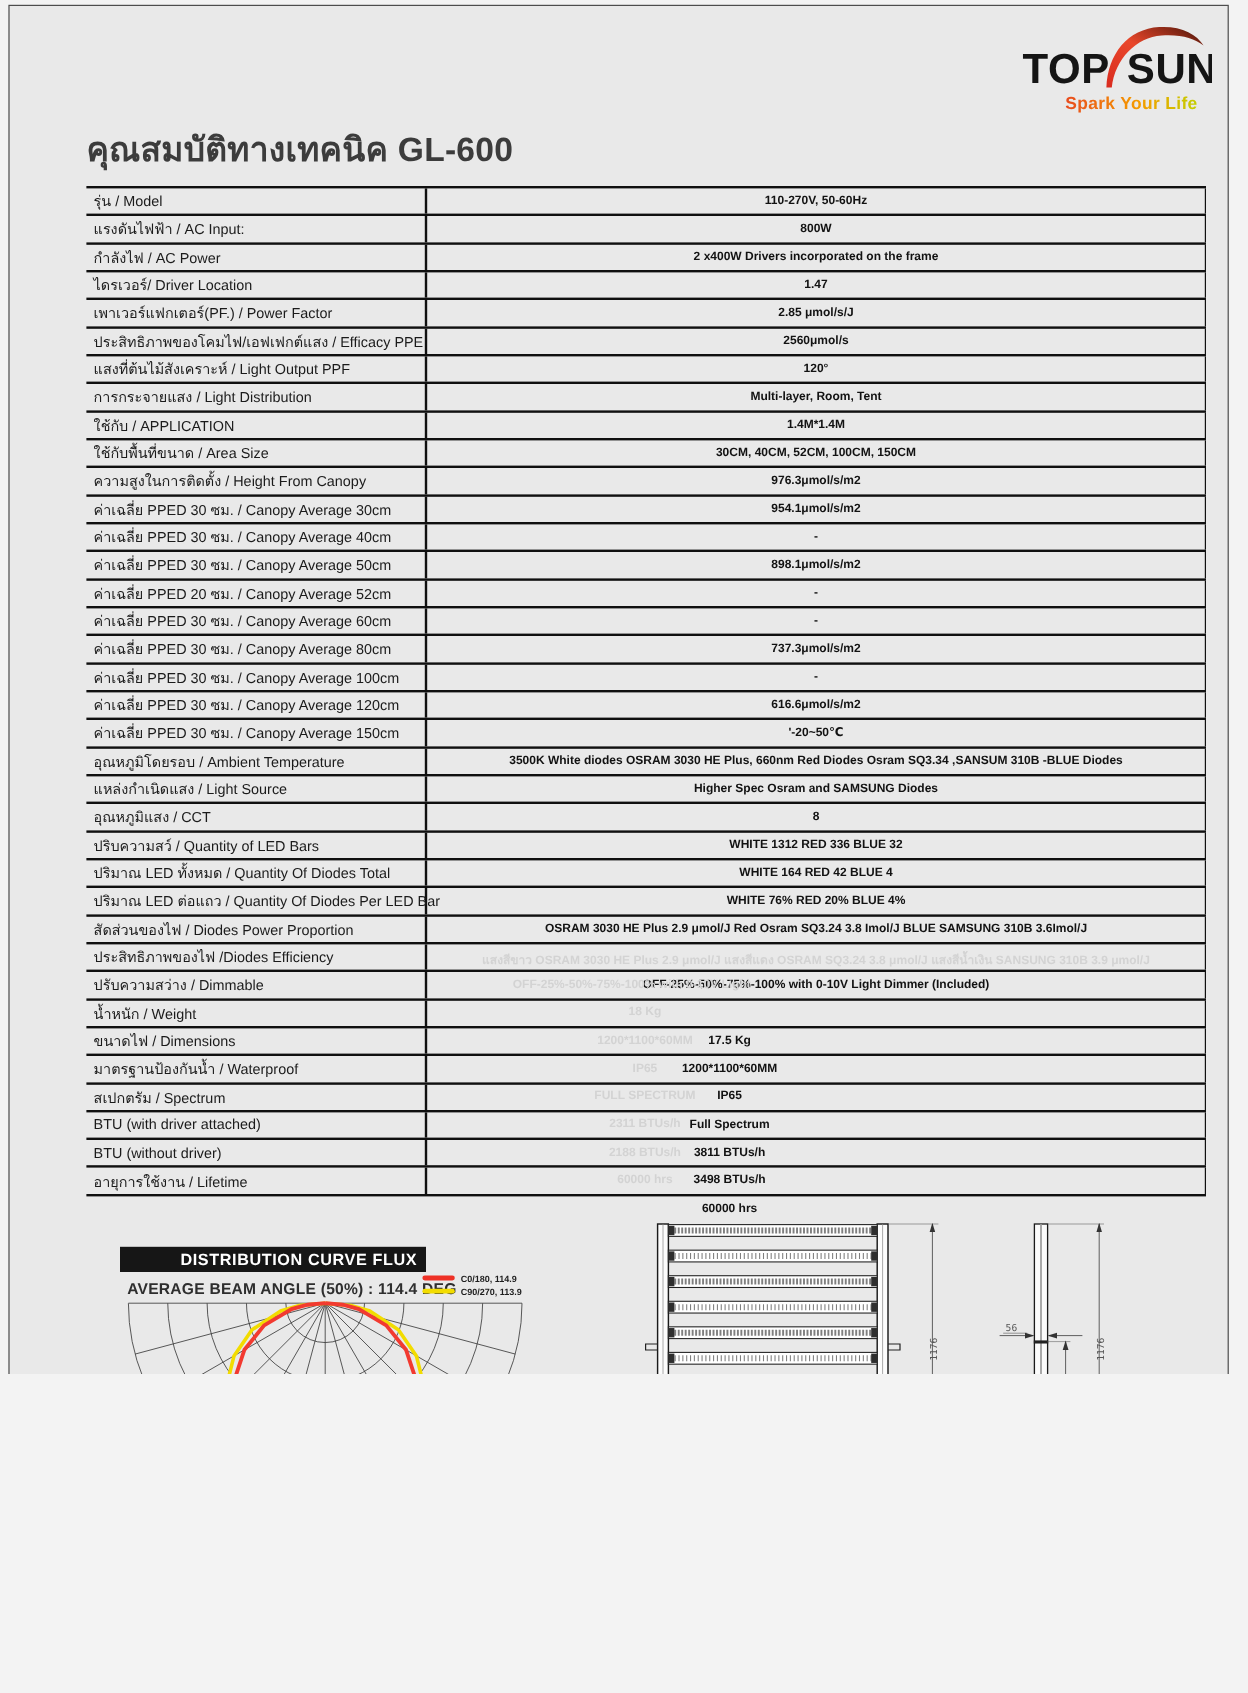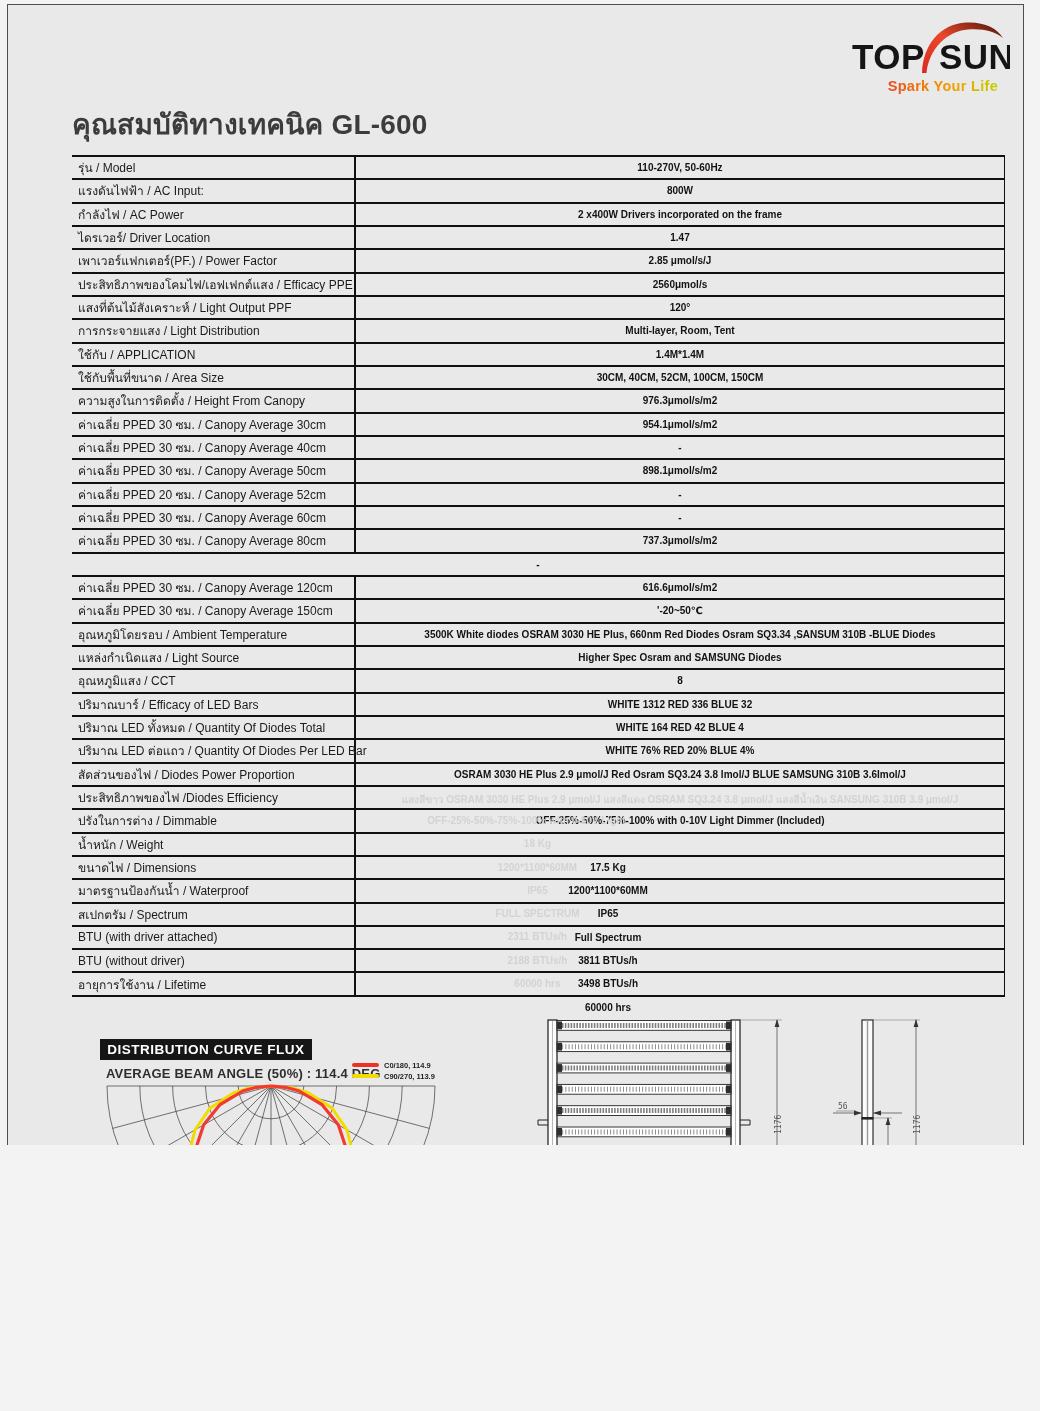--- a/index.html
+++ b/index.html
@@ -18,21 +18,21 @@
   .t-row{flex:1 1 0;display:flex;border-bottom:2px solid #101010;min-height:0;}
   .t-label{width:276px;flex:0 0 276px;border-right:2px solid #101010;display:flex;align-items:center;padding-left:6px;font-size:12px;font-weight:normal;color:#1b1b1b;white-space:nowrap;overflow:visible;}
   .t-value{flex:1;position:relative;display:flex;align-items:center;justify-content:center;border-right:1.5px solid #101010;font-size:10px;font-weight:bold;color:#121212;white-space:nowrap;}
   .ghost{position:absolute;top:50%;margin-top:-6px;font-size:10px;font-weight:bold;color:#d3d3d3;pointer-events:none;}
   .ghost-mid{left:28%;transform:translateX(-50%);}
   .ghost-left{left:11%;}
   .ghost-center{left:50%;transform:translateX(-50%);}
   .val-shift{transform:translateX(-72px);margin-top:46px;}
 
   
-  .dist-heading{position:absolute;left:100px;top:1039px;width:212px;height:21px;background:#161616;color:#fff;font-size:13.5px;font-weight:bold;letter-spacing:0.5px;display:flex;align-items:center;justify-content:center;}
+  .dist-heading{position:absolute;left:100px;top:1039px;width:212px;height:21px;background:#161616;color:#fff;font-size:13.5px;font-weight:bold;letter-spacing:0.5px;display:flex;align-items:center;justify-content:center;padding-left:43px;}
   .dist-sub{position:absolute;left:106px;top:1066px;font-size:13px;font-weight:600;color:#2e2e2e;letter-spacing:0.2px;}
   .legend{position:absolute;left:352px;top:1060px;width:120px;}
   .legend-row{display:flex;align-items:center;height:10px;margin-bottom:1px;}
   .sw{width:27px;height:4.5px;border-radius:2px;margin-right:5px;flex:0 0 27px;}
   .sw-red{background:#ee3126;}
   .sw-yellow{background:#f2dc00;}
   .legend-label{font-size:7.5px;font-weight:bold;color:#1d1d1d;white-space:nowrap;}
 
   .polar{position:absolute;left:75px;top:1080px;}
   .drawings{position:absolute;left:530px;top:1012px;}
@@ -165,20 +165,21 @@
           <span>-</span>
         </div>
       </div>
       <div class="t-row">
         <div class="t-label">ค่าเฉลี่ย PPED 30 ซม. / Canopy Average 80cm</div>
         <div class="t-value">
           <span>737.3μmol/s/m2</span>
         </div>
       </div>
       <div class="t-row">
+        <div class="t-label">ค่าเฉลี่ย PPED 30 ซม. / Canopy Average 100cm</div>
         <div class="t-value">
           <span>-</span>
         </div>
       </div>
       <div class="t-row">
         <div class="t-label">ค่าเฉลี่ย PPED 30 ซม. / Canopy Average 120cm</div>
         <div class="t-value">
           <span>616.6μmol/s/m2</span>
         </div>
       </div>
@@ -200,21 +201,21 @@
           <span>Higher Spec Osram and SAMSUNG Diodes</span>
         </div>
       </div>
       <div class="t-row">
         <div class="t-label">อุณหภูมิแสง / CCT</div>
         <div class="t-value">
           <span>8</span>
         </div>
       </div>
       <div class="t-row">
-        <div class="t-label">ปริมาณบาร์ / Efficacy of LED Bars</div>
+        <div class="t-label">ปริบความสว์ / Quantity of LED Bars</div>
         <div class="t-value">
           <span>WHITE 1312 RED 336 BLUE 32</span>
         </div>
       </div>
       <div class="t-row">
         <div class="t-label">ปริมาณ LED ทั้งหมด / Quantity Of Diodes Total</div>
         <div class="t-value">
           <span>WHITE 164 RED 42 BLUE 4</span>
         </div>
       </div>
@@ -231,21 +232,21 @@
         </div>
       </div>
       <div class="t-row">
         <div class="t-label">ประสิทธิภาพของไฟ /Diodes Efficiency</div>
         <div class="t-value">
           <span class="ghost ghost-center">แสงสีขาว OSRAM 3030 HE Plus 2.9 μmol/J แสงสีแดง OSRAM SQ3.24 3.8 μmol/J แสงสีน้ำเงิน SANSUNG 310B  3.9 μmol/J</span>
           <span></span>
         </div>
       </div>
       <div class="t-row">
-        <div class="t-label">ปรังในการต่าง /  Dimmable</div>
+        <div class="t-label">ปรับความสว่าง /  Dimmable</div>
         <div class="t-value">
           <span class="ghost ghost-left">OFF-25%-50%-75%-100% with 0-10V Light</span>
           <span>OFF-25%-50%-75%-100% with 0-10V Light Dimmer (Included)</span>
         </div>
       </div>
       <div class="t-row">
         <div class="t-label">น้ำหนัก / Weight</div>
         <div class="t-value">
           <span class="ghost ghost-mid">18 Kg</span>
           <span class="val-shift">17.5 Kg</span>

